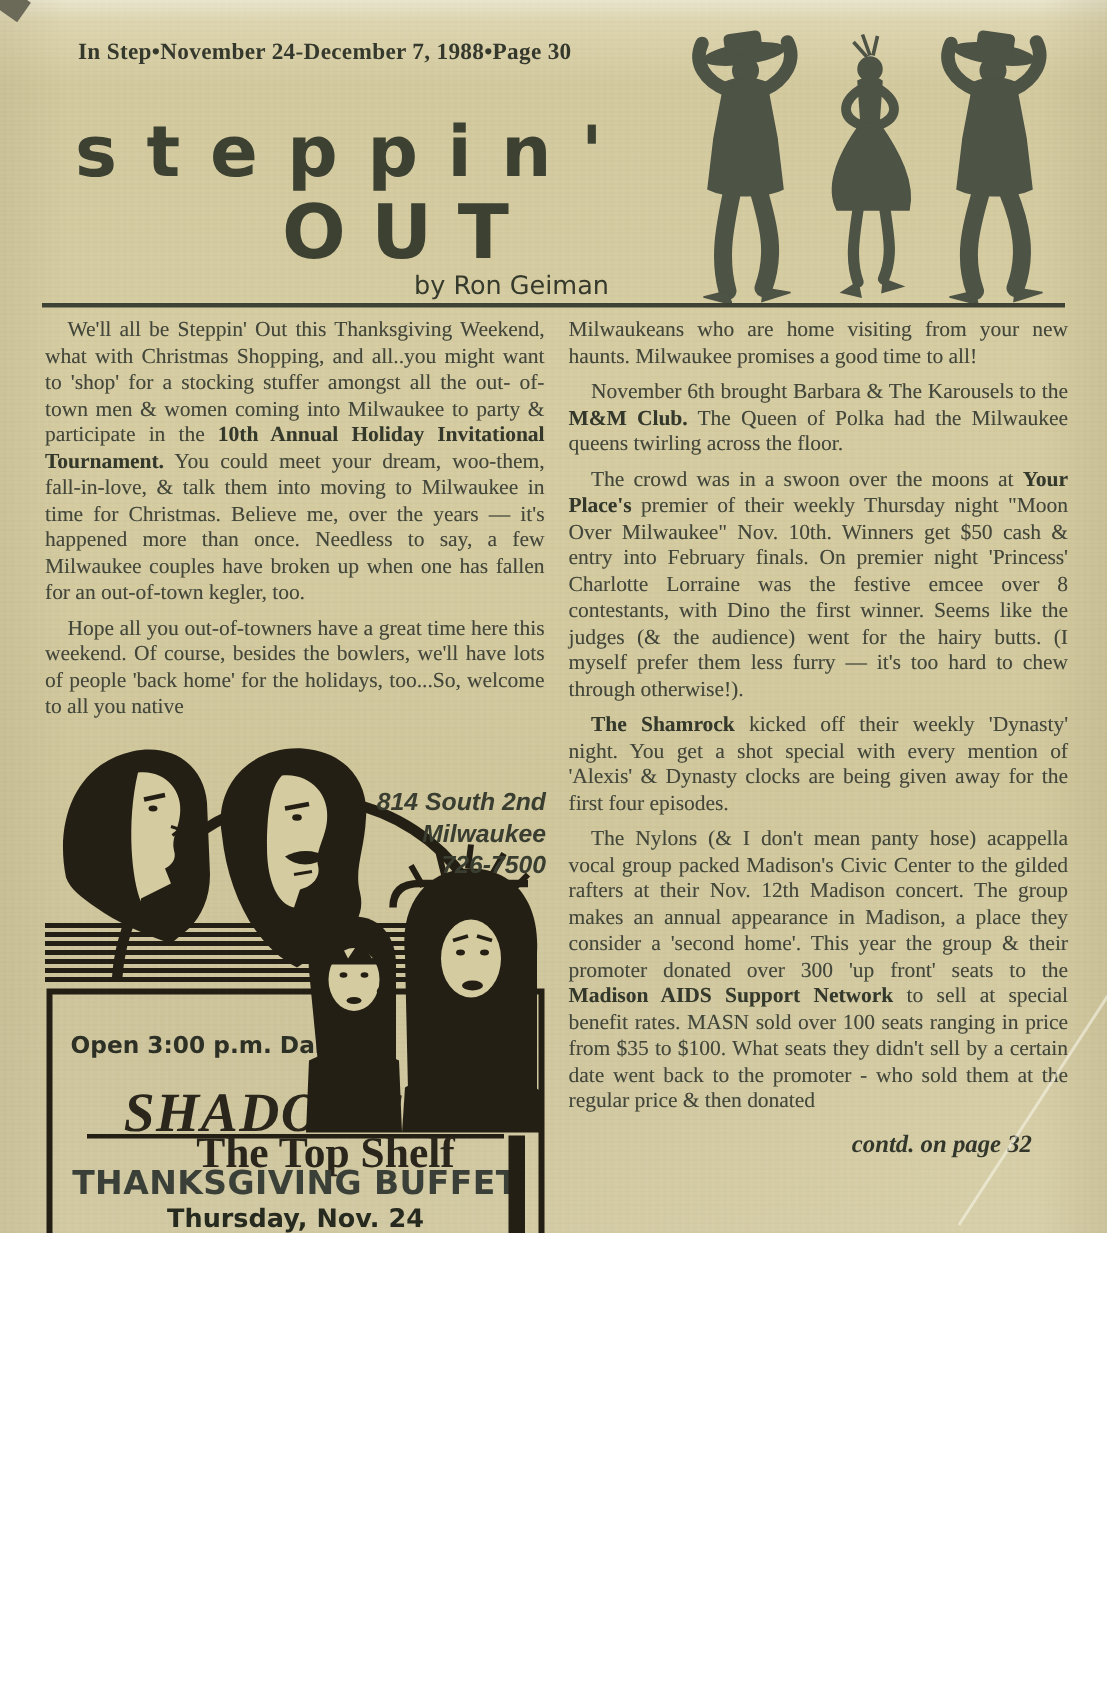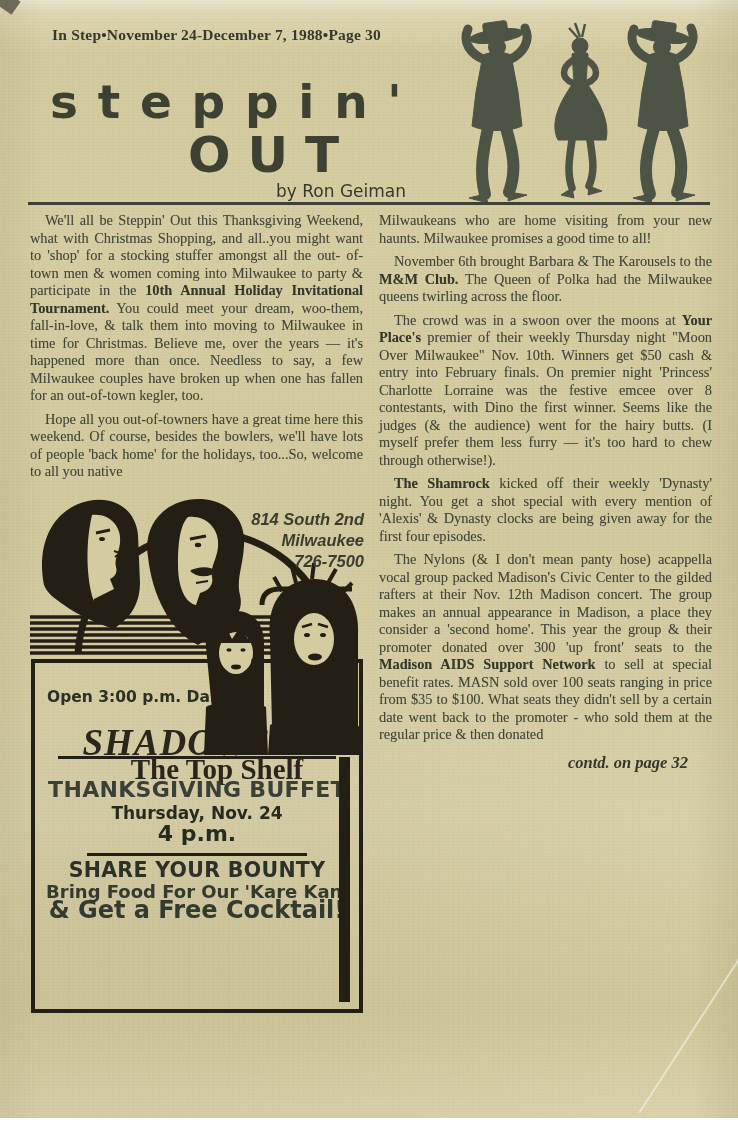--- a/index.html
+++ b/index.html
@@ -1,18 +1,18 @@
 <!DOCTYPE html>
 <html><head>
 <meta charset="utf-8">
 <style>
   html,body{margin:0;padding:0;}
   .page{
     position:relative;
-    width:738px;height:1118px;
+    width:738px;height:822px;
     overflow:hidden;
     font-family:"Liberation Serif", serif;
     background:
       radial-gradient(ellipse 900px 500px at 20% 85%, rgba(190,180,140,0.35), transparent 60%),
       linear-gradient(90deg, rgba(160,150,110,0.18) 0, rgba(0,0,0,0) 6%, rgba(0,0,0,0) 94%, rgba(160,150,110,0.22) 100%),
       linear-gradient(180deg,#e9e5cd 0px,#ddd5b0 14px,#d3c99e 55px,#d6cca2 240px,#d2c89d 520px,#d7cfa9 820px,#d0c69b 1010px,#dbd3ae 1134px);
     color:#3f4336;
   }
   .grain{position:absolute;inset:0;pointer-events:none;
     background:repeating-linear-gradient(0deg, rgba(90,85,55,0.025) 0 1px, transparent 1px 3px),
@@ -31,21 +31,21 @@
 
   .dancers{position:absolute;left:438px;top:20px;}
 
   .cols{position:absolute;left:30px;top:212px;width:682px;display:flex;gap:16px;}
   .col{width:333px;font-size:14.3px;line-height:17.5px;text-align:justify;color:#42463a;}
   .col p{margin:0 0 6px 0;text-shadow:0.2px 0.2px 0 rgba(56,60,46,0.3);}
   .col p.indent{text-indent:15px;}
   .col b{color:#33382b;}
 
   .ad{position:relative;width:336px;height:526px;margin-top:4px;}
-  .ad-address{position:absolute;right:2px;top:22px;z-index:3;text-align:right;
+  .ad-address{position:absolute;right:2px;top:38px;z-index:3;text-align:right;
     font-family:"Liberation Sans",sans-serif;font-style:italic;font-weight:bold;
     font-size:16.5px;line-height:21px;color:#3a3e31;}
   .ad-art{position:absolute;left:0;top:0;z-index:2;}
   .ad-box{position:absolute;left:1px;top:172px;width:324px;height:346px;border:4px solid #241f14;z-index:1;
     font-family:"DejaVu Sans",sans-serif;color:#241f14;text-align:center;}
   .ad-bar{position:absolute;right:9px;top:94px;bottom:7px;width:11px;background:#241f14;}
   .ad-open{margin:26px 0 0 12px;text-align:left;font-weight:bold;font-size:15.5px;color:#2c3025;}
   .ad-venue{margin-top:28px;font-family:"Liberation Serif",serif;font-style:italic;font-weight:bold;
     font-size:37px;letter-spacing:1px;color:#2a261b;}
   .ad-rule1{width:278px;height:3px;background:#241f14;margin:4px auto 2px auto;}

